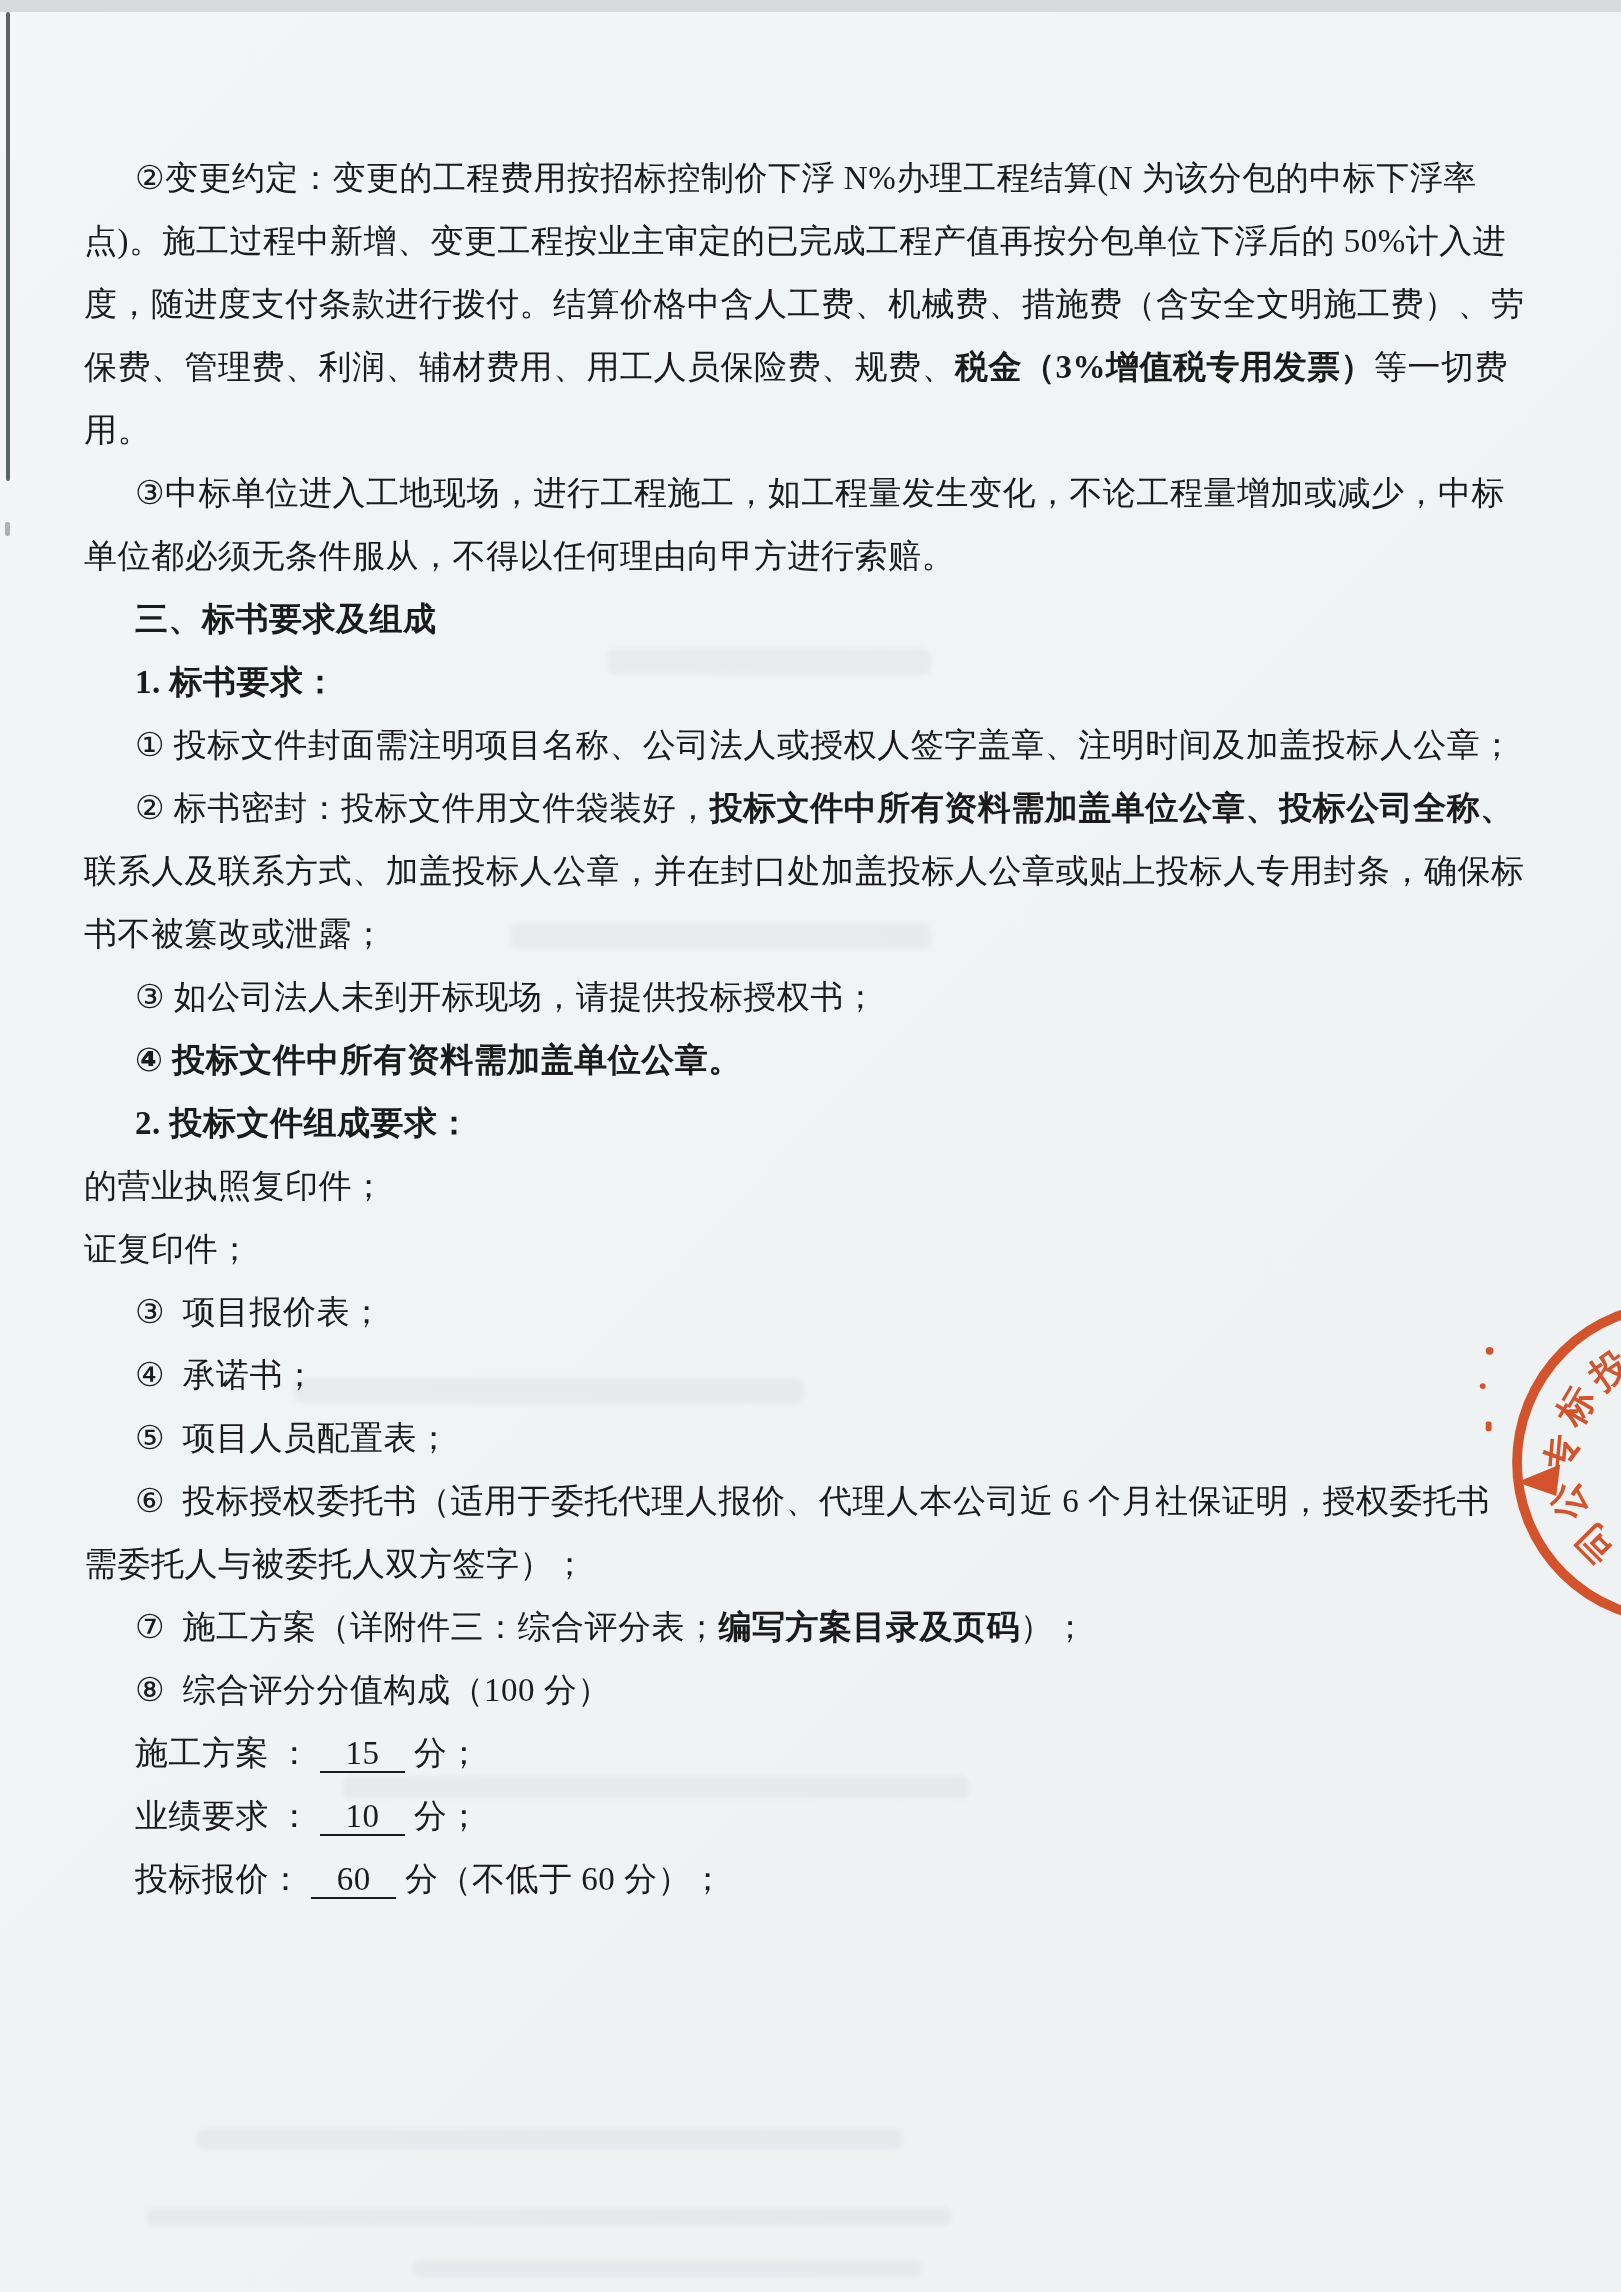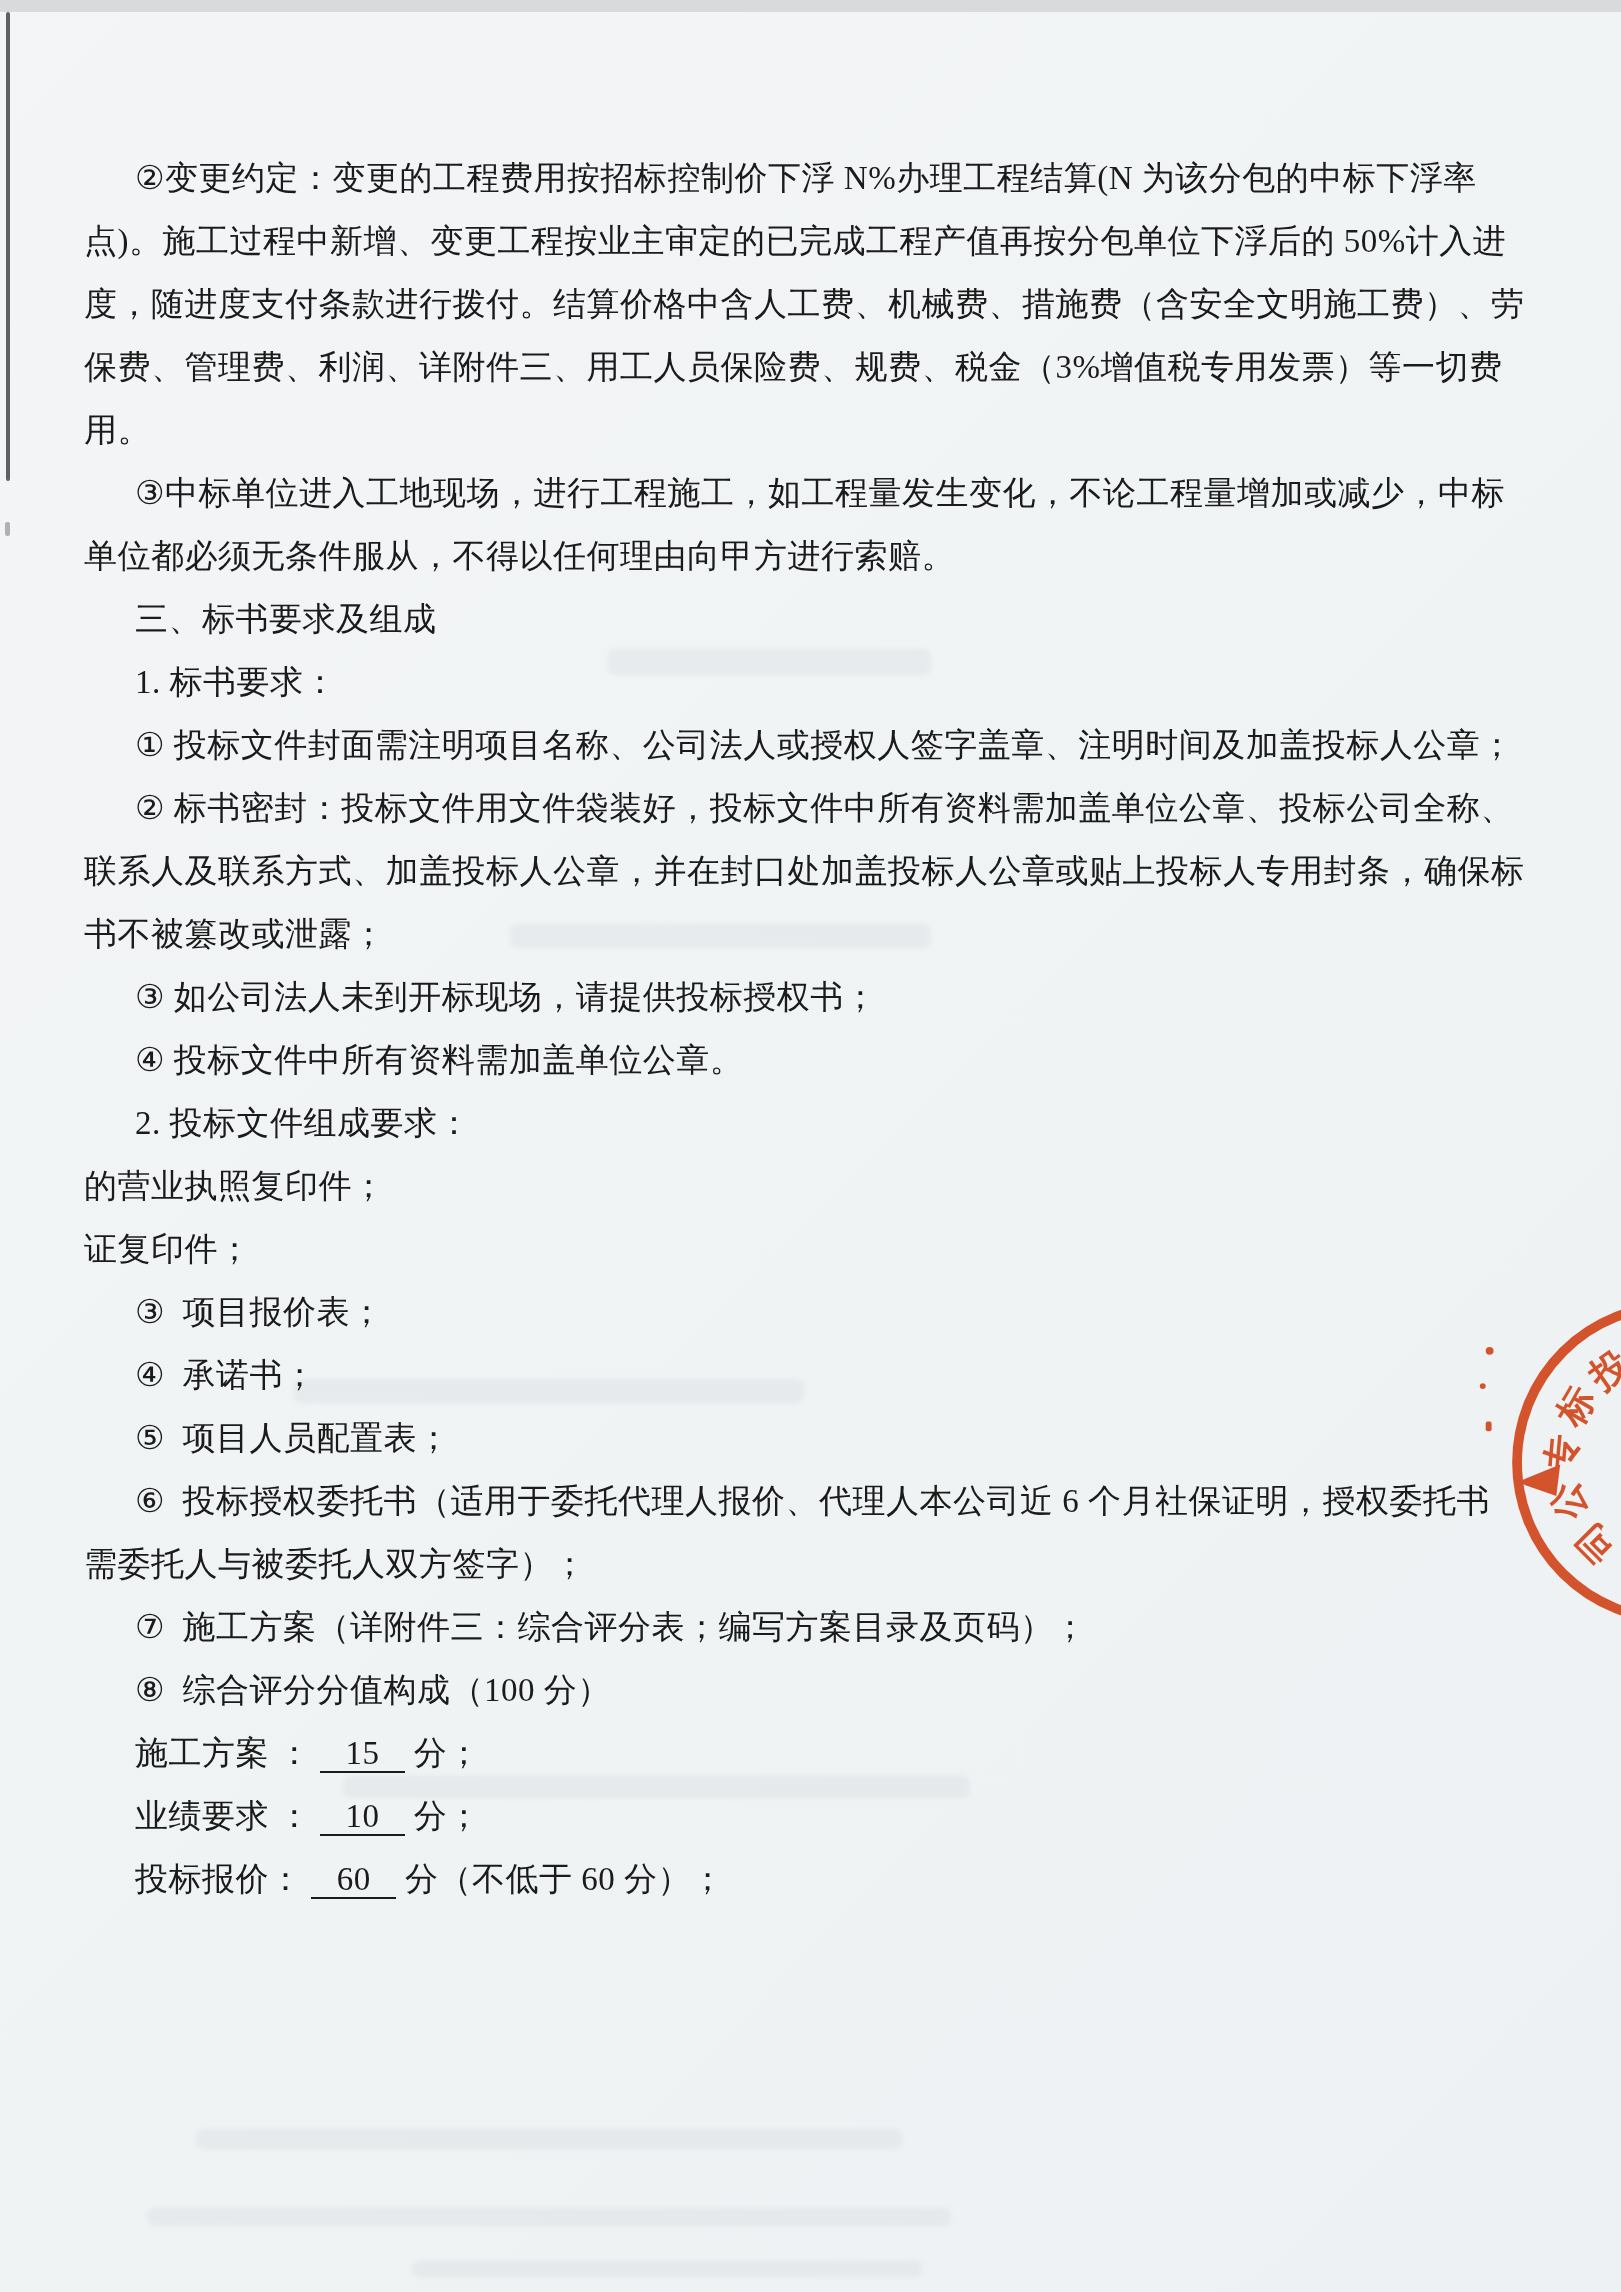--- a/index.html
+++ b/index.html
@@ -22,21 +22,21 @@
   }
   .content{
     position:absolute;left:84px;top:135px;right:59px;
   }
   .line{
     height:63px;line-height:63px;font-size:33px;
     white-space:pre;color:#1b1b1b;
     letter-spacing:0.5px;
   }
   .ind{padding-left:51px;}
-  .b{font-weight:normal;}
+  .b{font-weight:bold;}
   .u{
     border-bottom:2px solid #1b1b1b;
     padding:0 25.5px;
   }
   .stamp{
     position:absolute;left:1470px;top:1274px;
     opacity:.92;
     mix-blend-mode:multiply;
   }
   .smudge{
@@ -57,21 +57,21 @@
   <div class="smudge" style="left:294px;top:1367px;width:510px;height:23.5px;"></div>
   <div class="smudge" style="left:343px;top:1764px;width:627px;height:21.6px;"></div>
   <div class="smudge" style="left:196px;top:2117px;width:706px;height:19.6px;"></div>
   <div class="smudge" style="left:147px;top:2196px;width:804px;height:17.6px;"></div>
   <div class="smudge" style="left:412px;top:2249px;width:510px;height:15.7px;"></div>
 
   <div class="content" id="doc-lines">
       <div class="line ind"><span>②变更约定：变更的工程费用按招标控制价下浮 N%办理工程结算(N 为该分包的中标下浮率</span></div>
       <div class="line"><span>点)。施工过程中新增、变更工程按业主审定的已完成工程产值再按分包单位下浮后的 50%计入进</span></div>
       <div class="line"><span>度，随进度支付条款进行拨付。结算价格中含人工费、机械费、措施费（含安全文明施工费）、劳</span></div>
-      <div class="line"><span>保费、管理费、利润、详附件三、用工人员保险费、规费、</span><span class="b">税金（3%增值税专用发票）</span><span>等一切费</span></div>
+      <div class="line"><span>保费、管理费、利润、辅材费用、用工人员保险费、规费、</span><span class="b">税金（3%增值税专用发票）</span><span>等一切费</span></div>
       <div class="line"><span>用。</span></div>
       <div class="line ind"><span>③中标单位进入工地现场，进行工程施工，如工程量发生变化，不论工程量增加或减少，中标</span></div>
       <div class="line"><span>单位都必须无条件服从，不得以任何理由向甲方进行索赔。</span></div>
       <div class="line ind"><span class="b">三、标书要求及组成</span></div>
       <div class="line ind"><span class="b">1. 标书要求：</span></div>
       <div class="line ind"><span>① 投标文件封面需注明项目名称、公司法人或授权人签字盖章、注明时间及加盖投标人公章；</span></div>
       <div class="line ind"><span>② 标书密封：投标文件用文件袋装好，</span><span class="b">投标文件中所有资料需加盖单位公章、投标公司全称、</span></div>
       <div class="line"><span>联系人及联系方式、加盖投标人公章，并在封口处加盖投标人公章或贴上投标人专用封条，确保标</span></div>
       <div class="line"><span>书不被篡改或泄露；</span></div>
       <div class="line ind"><span>③ 如公司法人未到开标现场，请提供投标授权书；</span></div>

